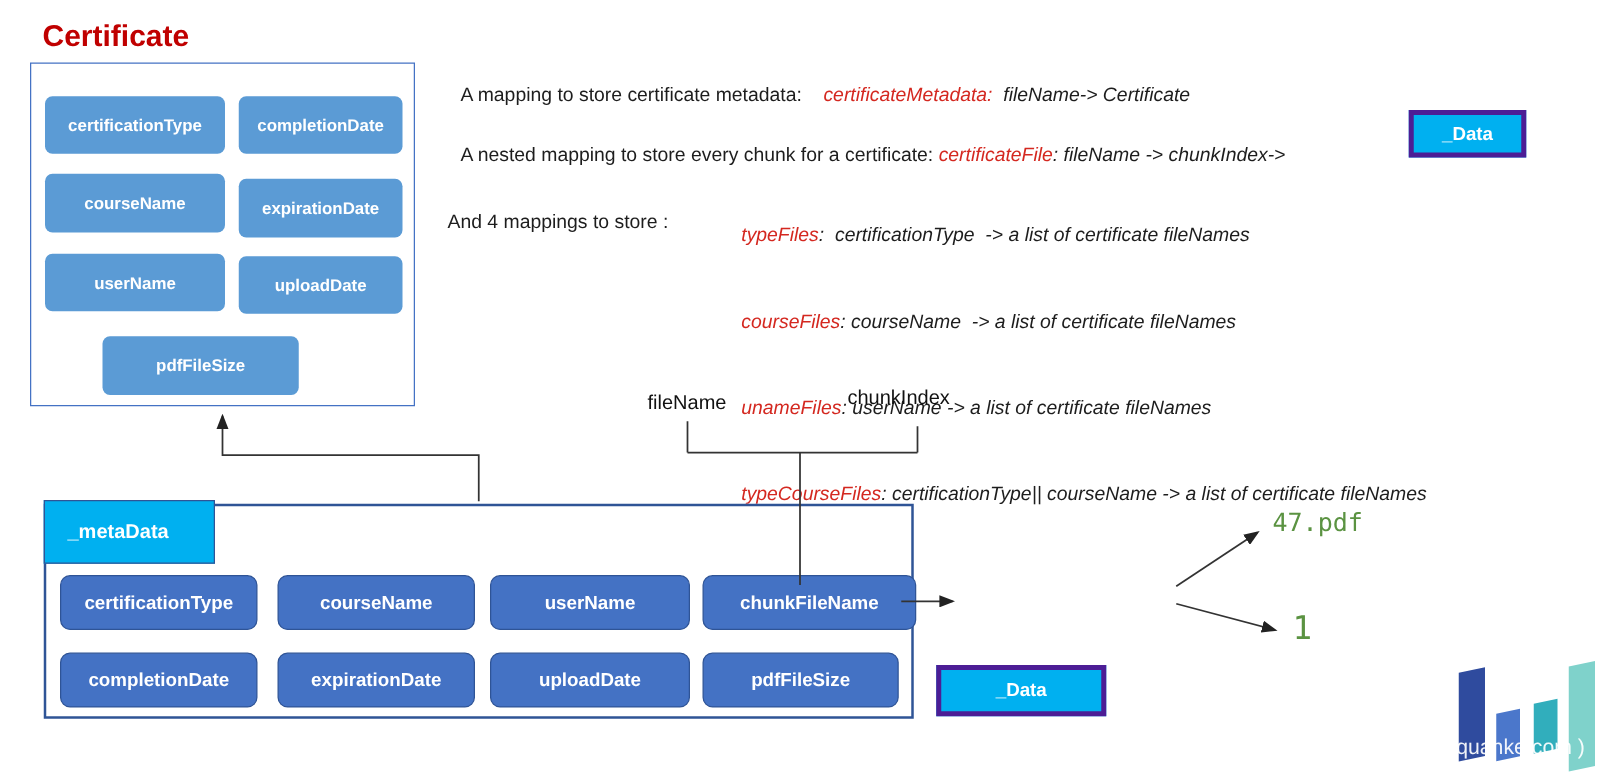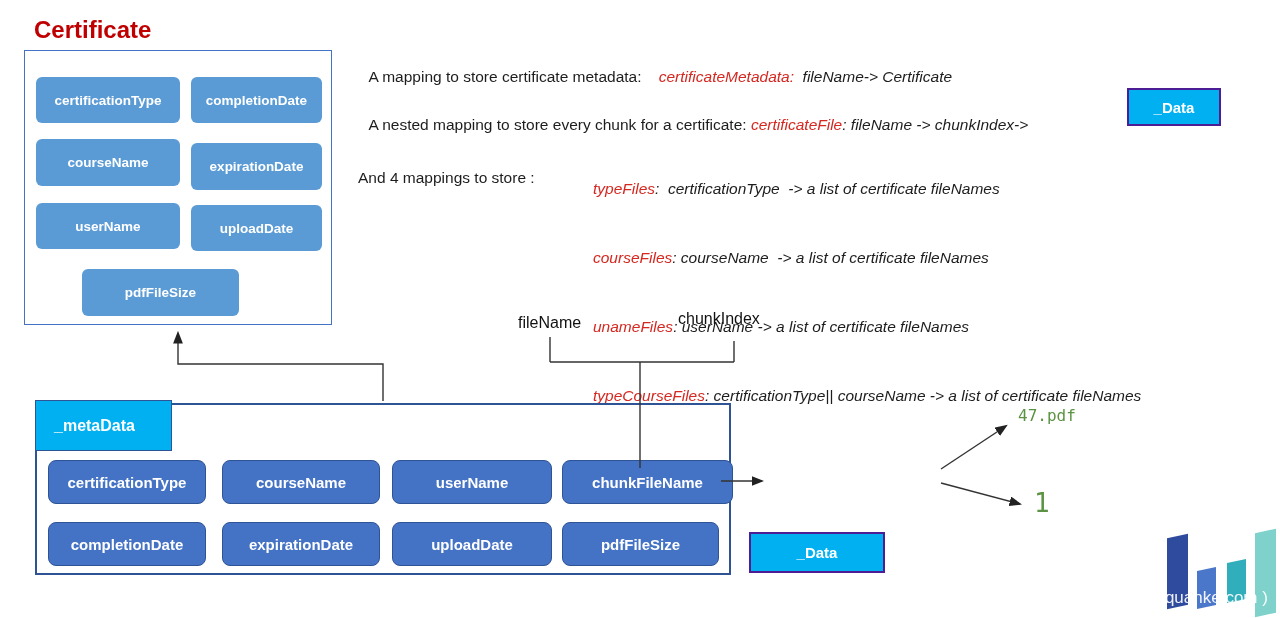--- a/index.html
+++ b/index.html
@@ -26,21 +26,21 @@
   
   .tline { position:absolute; font-size:15.5px; color:#1d1d1d; white-space:pre; }
   .tline .red { color:#D42820; font-style:italic; }
   .tline .ital { font-style:italic; }
   .maplist { position:absolute; left:593px; top:131px; font-size:15.5px; line-height:23px; white-space:pre; }
   .maplist .red { color:#D42820; font-style:italic; }
   .maplist .ital { color:#1d1d1d; font-style:italic; }
 
   
   .cyanbox {
-    position:absolute; background:#00B0F0; border:2px solid #4c1d95; color:#fff;
+    position:absolute; background:#00B0F0; border:4px solid #4c1d95; color:#fff;
     font-weight:700; display:flex; align-items:center; justify-content:center; font-size:15px;
   }
 
   
   .blabel { position:absolute; font-size:16px; color:#111; }
 
   
   .meta-box { position:absolute; left:35px; top:403px; width:696px; height:172px; border:2px solid #2F5496; background:#fff; }
   .meta-tab {
     position:absolute; left:35px; top:400px; width:137px; height:51px; z-index:2;
@@ -119,21 +119,21 @@
     <div class="fieldB" style="left:185px; top:55px; width:158px; height:44px;">courseName</div>
     <div class="fieldB" style="left:355px; top:55px; width:160px; height:44px;">userName</div>
     <div class="fieldB" style="left:525px; top:55px; width:171px; height:44px;">chunkFileName</div>
     <div class="fieldB" style="left:11px; top:117px; width:158px; height:44px;">completionDate</div>
     <div class="fieldB" style="left:185px; top:117px; width:158px; height:44px;">expirationDate</div>
     <div class="fieldB" style="left:355px; top:117px; width:160px; height:44px;">uploadDate</div>
     <div class="fieldB" style="left:525px; top:117px; width:157px; height:44px;">pdfFileSize</div>
   </div>
   <div class="meta-tab">_metaData</div>
 
-  <div class="mono" style="left:1018px; top:406px; font-size:16px;">47.pdf</div>
+  <div class="mono" style="left:1018px; top:406px; font-size:20px;">47.pdf</div>
   <div class="mono" style="left:1034px; top:488px; font-size:26px;">1</div>
 
   <div class="cyanbox" style="left:749px; top:532px; width:136px; height:41px;">_Data</div>
 
   <div class="logo-bar" style="left:1167px; top:536px; width:21px; height:71px; background:#2F4B9E;"></div>
   <div class="logo-bar" style="left:1197px; top:569px; width:19px; height:38px; background:#4B77CB;"></div>
   <div class="logo-bar" style="left:1227px; top:561px; width:19px; height:40px; background:#31AEBC;"></div>
   <div class="logo-bar" style="left:1255px; top:531px; width:21px; height:84px; background:#7FD2CB;"></div>
   <div class="watermark">anquanke.com )</div>
 

